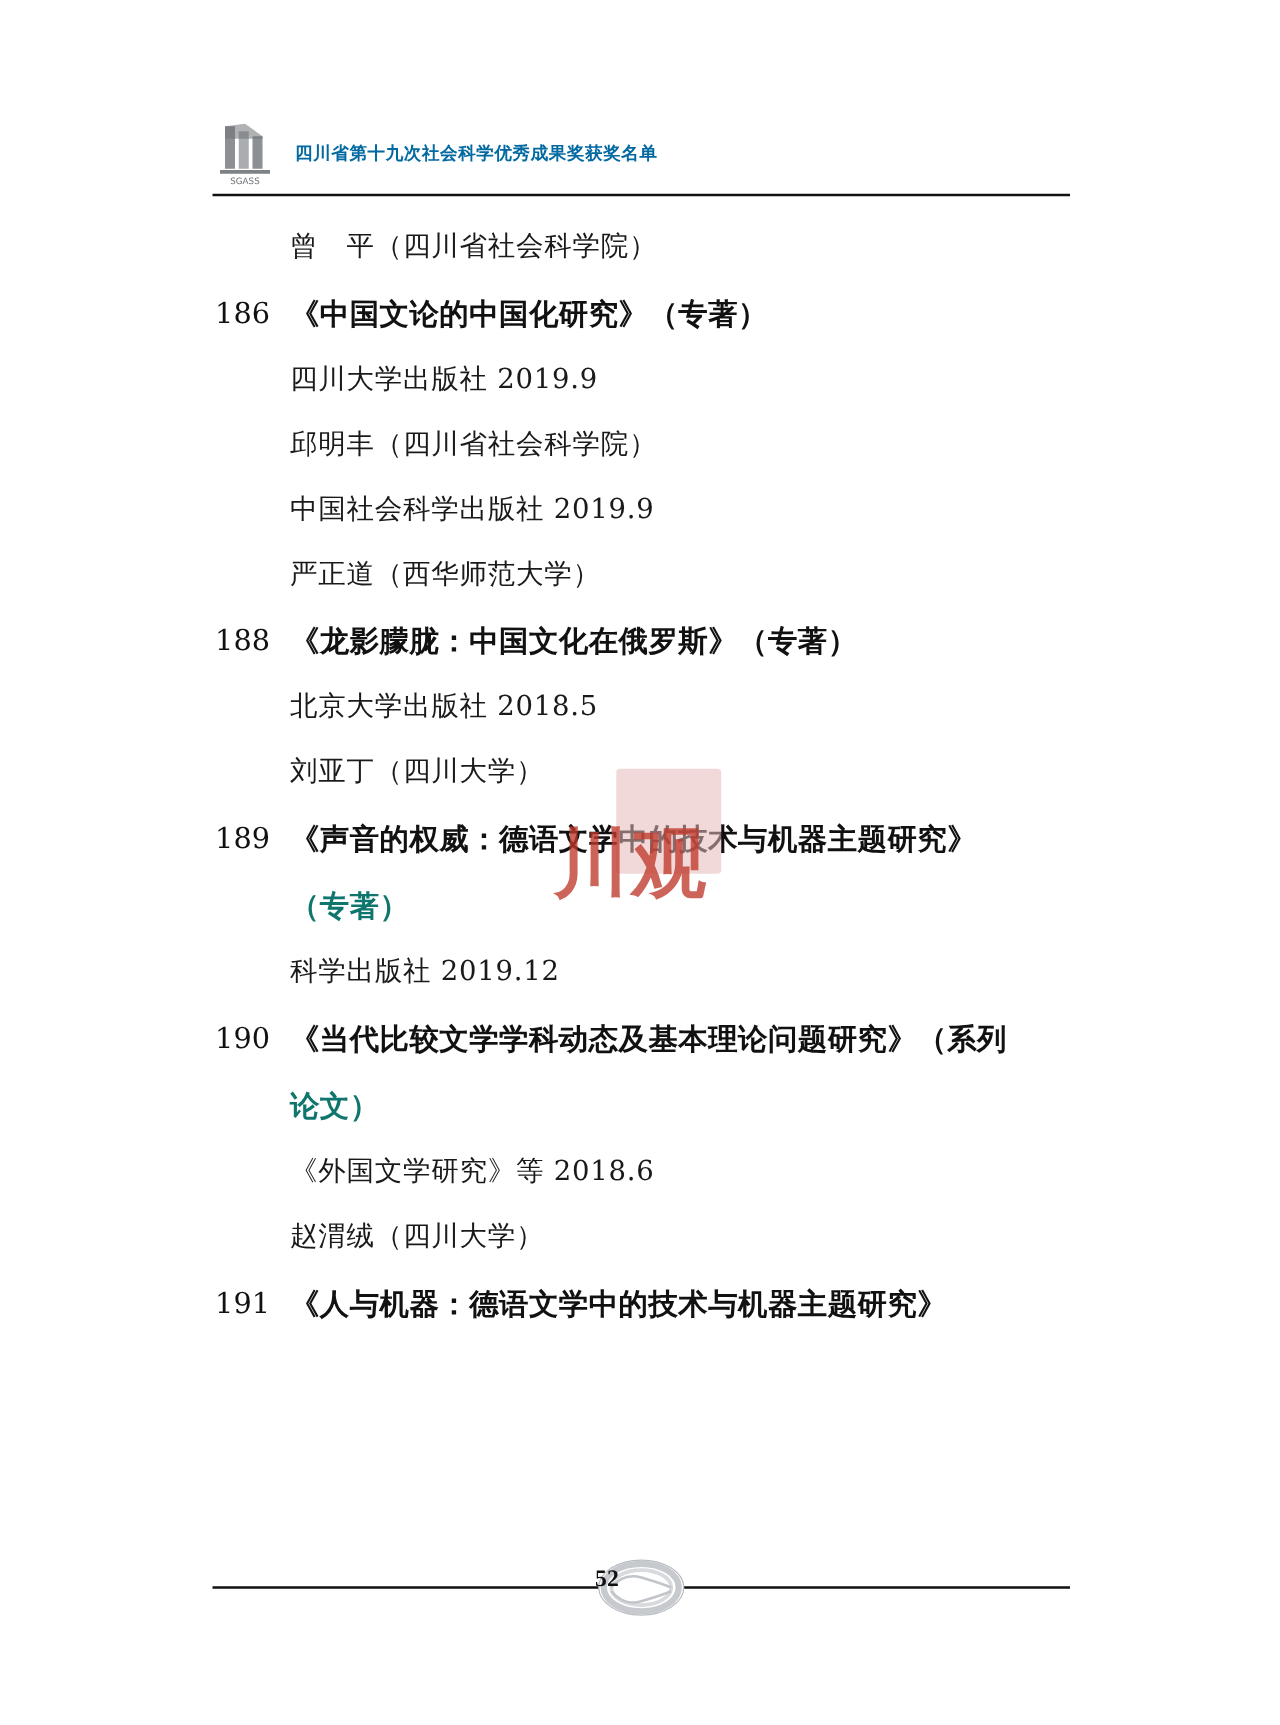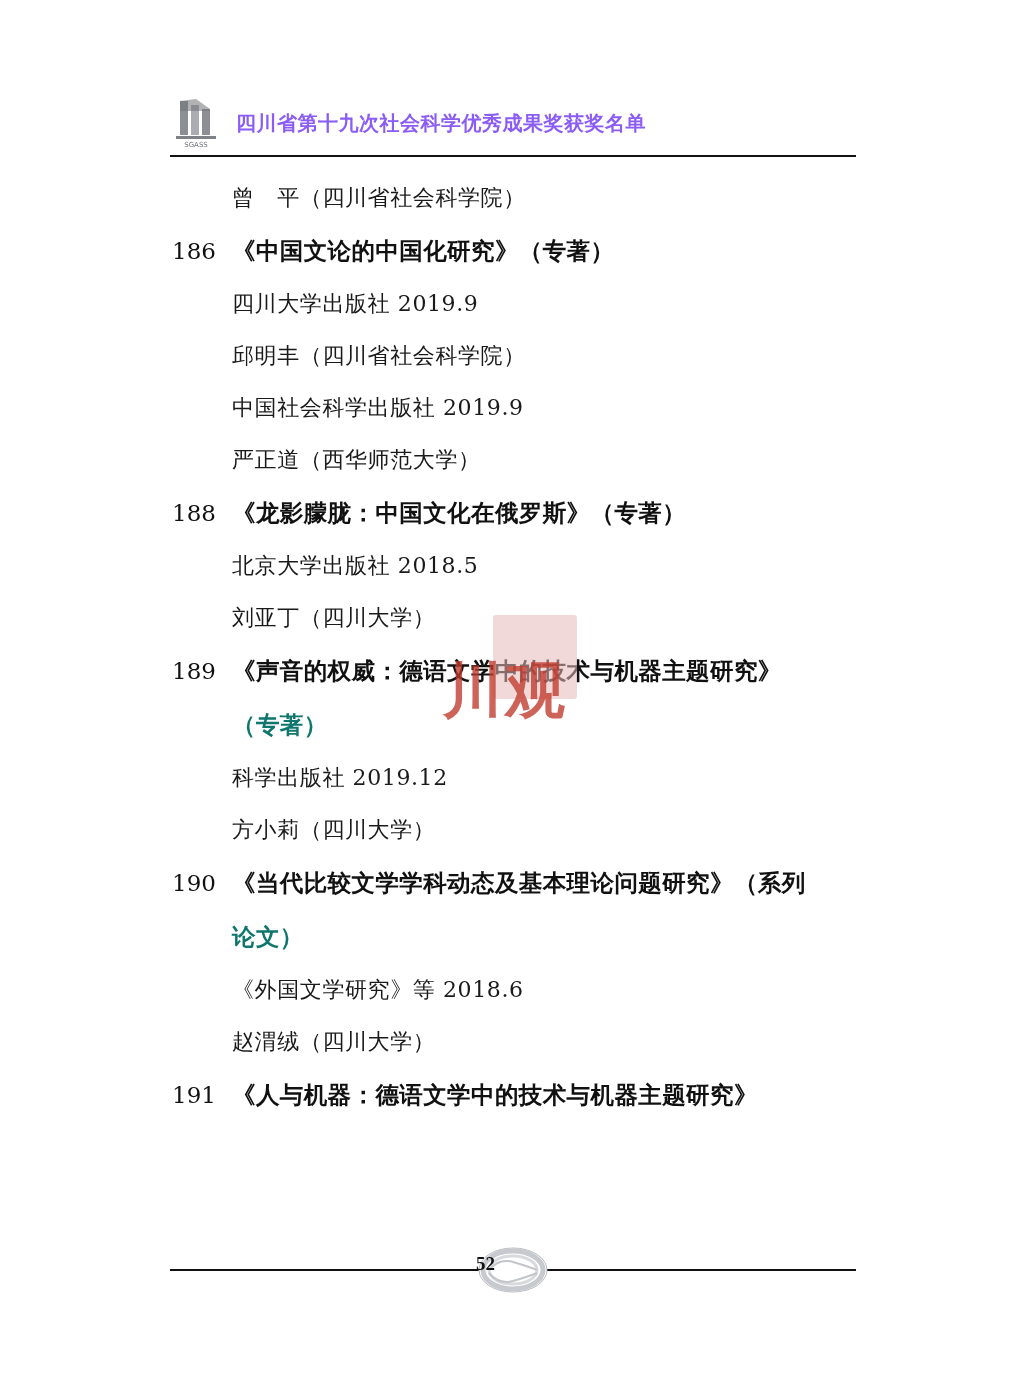--- a/index.html
+++ b/index.html
@@ -37,24 +37,24 @@
   .header-logo {
     width: 52px;
     height: 52px;
     margin-right: 14px;
     flex: 0 0 auto;
     position: relative;
   }
   .header-logo svg { display: block; }
   .header-title {
     font-family: "DejaVu Sans", "Liberation Sans", sans-serif;
-    font-size: 20px;
+    font-size: 14px;
     font-weight: 700;
     letter-spacing: 0.5px;
-    color: #8b5cf6;
+    color: #0369a1;
     white-space: nowrap;
   }
   .header-rule {
     position: absolute;
     left: 170px;
     top: 155px;
     width: 686px;
     height: 0;
     border-top: 2.5px solid #111;
   }
@@ -239,21 +239,20 @@
       <div class="sub">刘亚丁（四川大学）</div>
     </div>
 
     <div class="entry">
       <div class="line">
         <div class="num">189</div>
         <div class="title-text">《声音的权威：德语文学中的技术与机器主题研究》</div>
       </div>
       <div class="title-cont">（专著）</div>
       <div class="sub">科学出版社 2019.12</div>
-      <div class="sub">方小莉（四川大学）</div>
     </div>
 
     <div class="entry">
       <div class="line">
         <div class="num">190</div>
         <div class="title-text">《当代比较文学学科动态及基本理论问题研究》（系列</div>
       </div>
       <div class="title-cont">论文）</div>
       <div class="sub">《外国文学研究》等 2018.6</div>
       <div class="sub">赵渭绒（四川大学）</div>

